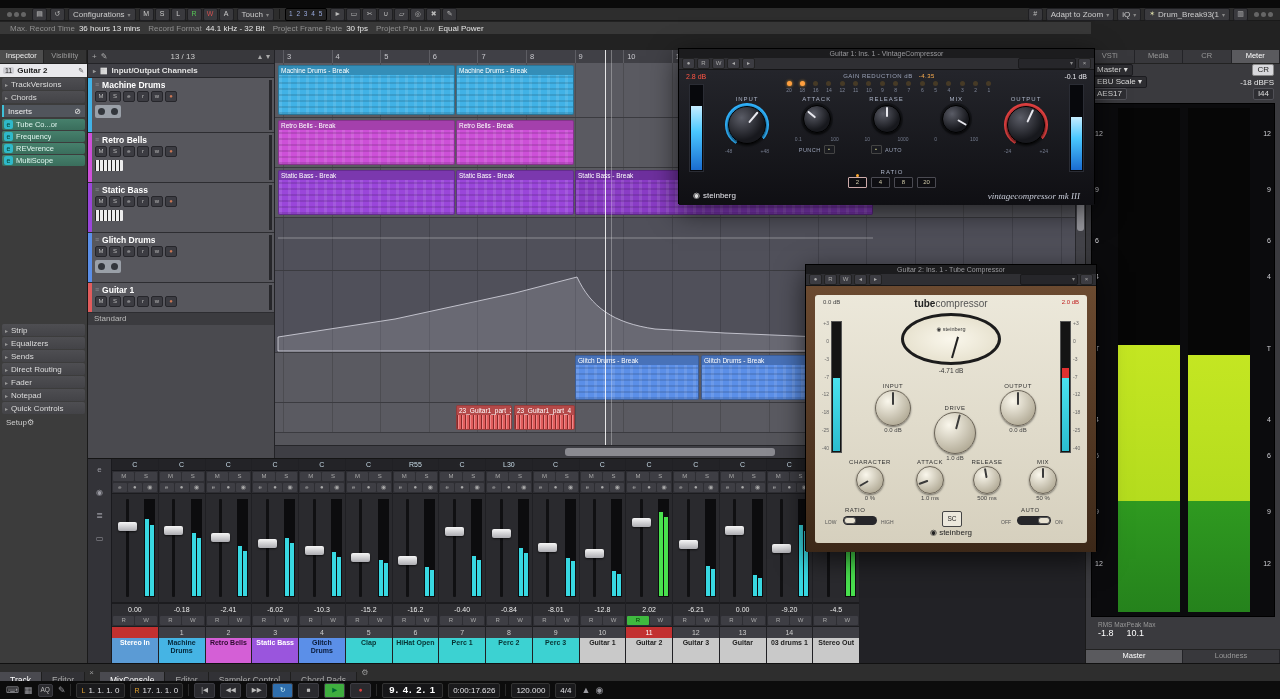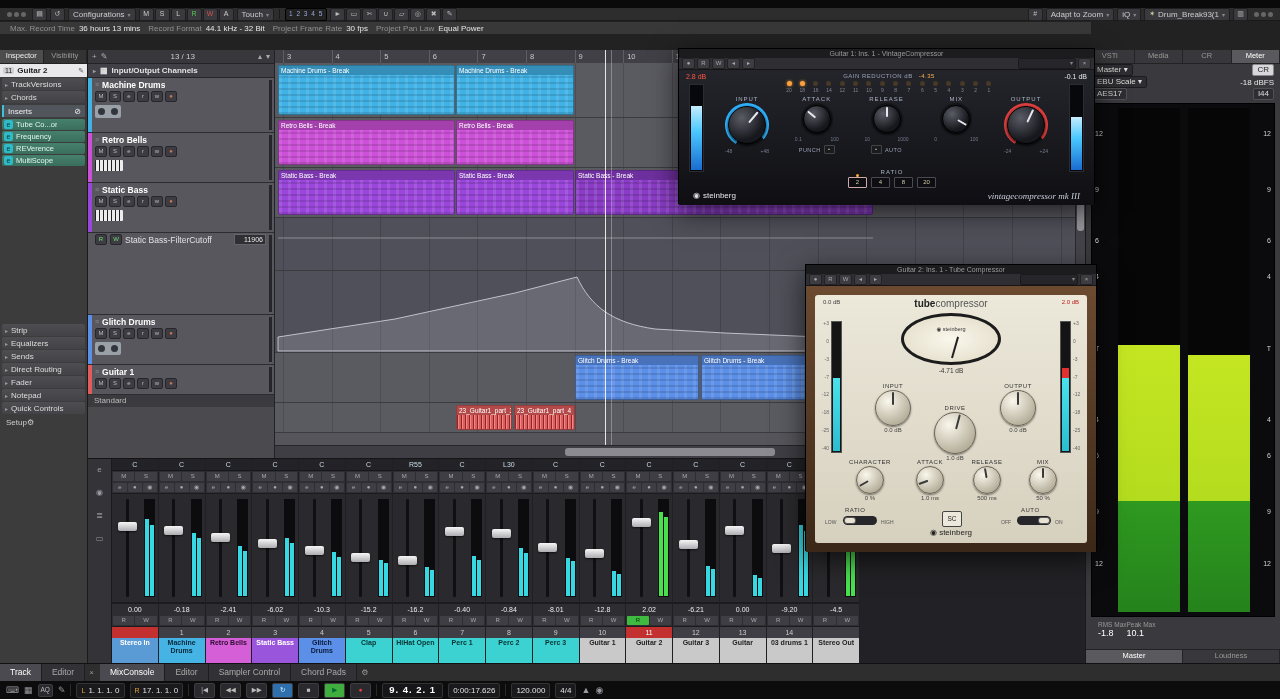--- a/index.html
+++ b/index.html
@@ -225,21 +225,21 @@
   .tc-tknob{position:absolute;top:1px;width:12px;height:7px;background:#e8e2d2;border:1px solid #555;border-radius:3px;box-sizing:border-box;}
   .tc-side{position:absolute;font-size:5px;color:#555;}
   .tc-sc{position:absolute;width:18px;height:14px;background:#ece8dc;border:1px solid #444;border-radius:2px;
          text-align:center;line-height:13px;font-size:6.5px;color:#222;}
   .tc-bbrand{position:absolute;bottom:6px;left:0;right:0;text-align:center;font-size:8px;color:#222;}
   
   #bottomtabs{position:absolute;left:0;top:663px;width:1280px;height:18px;background:#2e2e2e;border-top:1px solid #111;
               display:flex;align-items:stretch;box-sizing:border-box;}
   #bt-left{display:flex;width:98px;}
   #bt-main{display:flex;margin-left:2px;}
-  .bt-tab{padding:0 10px;line-height:17px;font-size:8.5px;color:#aaa;border-right:1px solid #1e1e1e;background:#323236;white-space:nowrap;}
+  .bt-tab{padding:0 10px;line-height:17px;font-size:8.5px;color:#aaa;border-right:1px solid #1e1e1e;background:#323236;white-space:nowrap;margin-top:8px;}
   .bt-tab.active{background:#4a4a50;color:#fff;}
   .bt-close,.bt-gear{width:16px;text-align:center;line-height:17px;color:#999;}
   #transport{position:absolute;left:0;top:681px;width:1280px;height:18px;background:#0c0c0c;display:flex;
              align-items:center;gap:5px;padding:0 6px;box-sizing:border-box;}
   .tr-ic{color:#9a9aa0;font-size:9px;}
   .tr-badge{background:#2a2a2e;border:1px solid #3c3c42;border-radius:2px;color:#bbb;font-size:6.5px;padding:0 2px;height:11px;line-height:10px;}
   .tr-sep{width:1px;height:12px;background:#2a2a2a;}
   .tr-box{display:flex;align-items:center;gap:3px;background:#1a1a1c;border:1px solid #333;padding:0 4px;height:13px;border-radius:2px;}
   .tr-mk{color:#e0a030;font-size:7px;}
   .tr-val{color:#e0e0e4;font-size:8px;white-space:nowrap;}
@@ -478,31 +478,20 @@
             </div>
             <div class="tl-r2">
               <span class="tl-bt">M</span>
               <span class="tl-bt">S</span>
               <span class="tl-bt">e</span>
               <span class="tl-bt">r</span>
               <span class="tl-bt">w</span>
               <span class="tl-bt rec">●</span>
             </div>
             <div class="tl-art keys"></div>
-          </div>
-          <div class="tl-meter"></div>
-        </div>
-        <div class="tl-track" style="height: 82px;">
-          <div class="tl-main">
-            <div class="tl-r1">
-              <span class="tl-bt g">R</span>
-              <span class="tl-bt g">W</span>
-              <span class="tl-name auto">Static Bass-FilterCutoff</span>
-              <span class="tl-val">11906</span>
-            </div>
           </div>
           <div class="tl-meter"></div>
         </div>
         <div class="tl-track" style="height: 50px;">
           <div class="tl-color" style="background: rgb(91, 143, 232);"></div>
           <div class="tl-main">
             <div class="tl-r1">
               <span class="tl-drag">≡</span>
               <span class="tl-name">Glitch Drums</span>
             </div>

